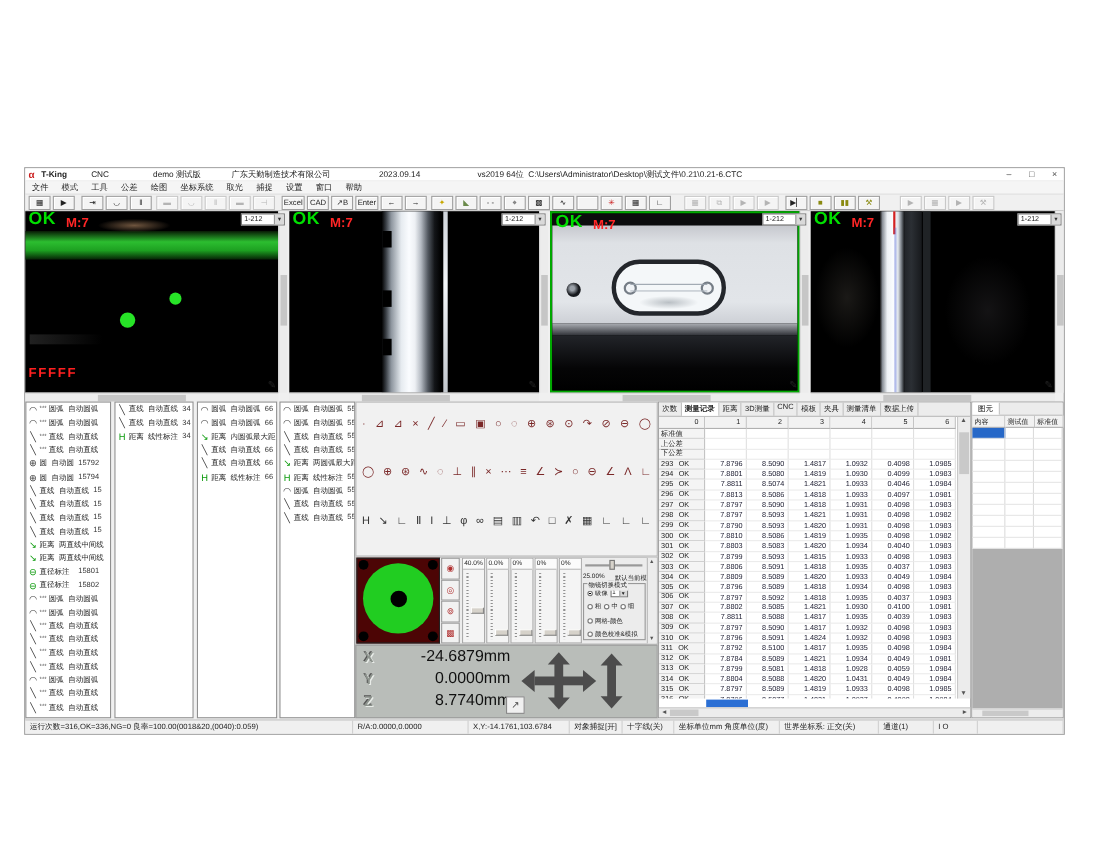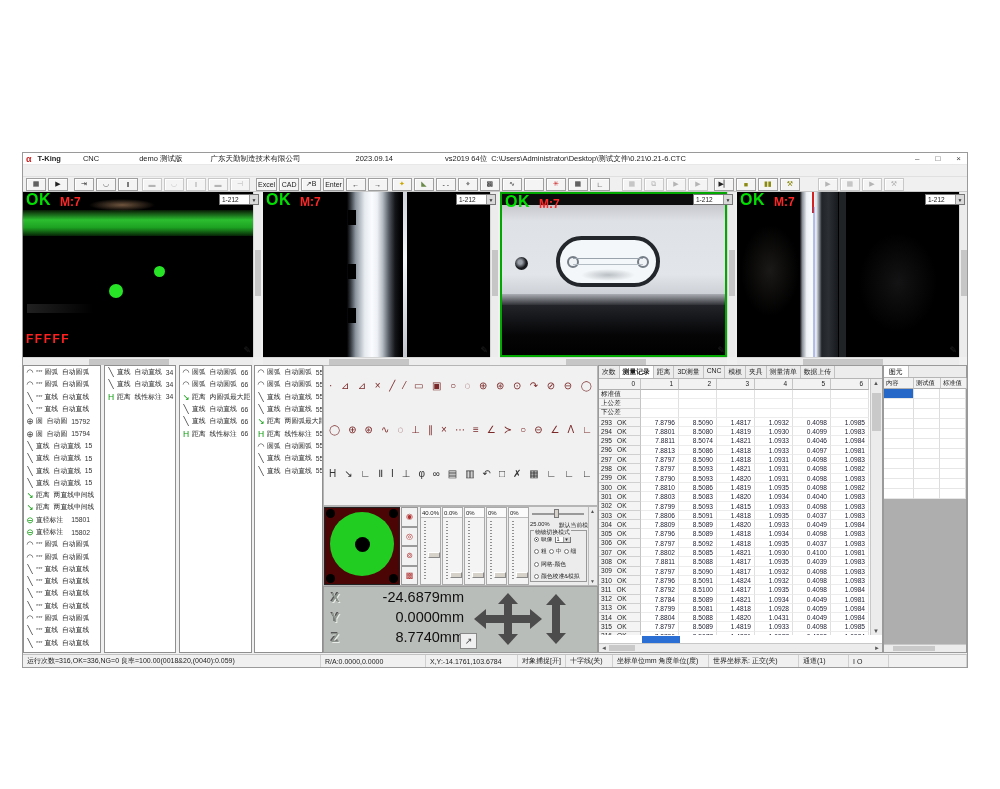--- a/index.html
+++ b/index.html
@@ -145,29 +145,42 @@
 </style></head>
 <body>
 
 <div id="win">
   <div id="titlebar">
     <span class="logo">α</span>
     <span style="margin-left:6px;font-weight:bold">T-King</span>
     <span style="margin-left:22px">CNC</span>
     <span style="margin-left:40px">demo 测试版</span>
     <span style="margin-left:28px">广东天勤制造技术有限公司</span>
-    <span style="margin-left:55px">2023.09.14</span>
+    <span style="margin-left:44px">2023.09.14</span>
     <span style="margin-left:52px">vs2019 64位</span>
     <span style="margin-left:4px">C:\Users\Administrator\Desktop\测试文件\0.21\0.21-6.CTC</span>
     <span id="winctl">
       <span>–</span>
       <span>□</span>
       <span>×</span>
     </span>
   </div>
+  <div id="menubar">
+      <span>文件</span>
+      <span>模式</span>
+      <span>工具</span>
+      <span>公差</span>
+      <span>绘图</span>
+      <span>坐标系统</span>
+      <span>取光</span>
+      <span>捕捉</span>
+      <span>设置</span>
+      <span>窗口</span>
+      <span>帮助</span>
+    </div>
   <div id="toolbar">
       <div class="tbtn">
         <span>▦</span>
       </div>
       <div class="tbtn">
         <span>▶</span>
       </div>
       <span class="tgap" style="width: 4px;"></span>
       <div class="tbtn">
         <span>⇥</span>

